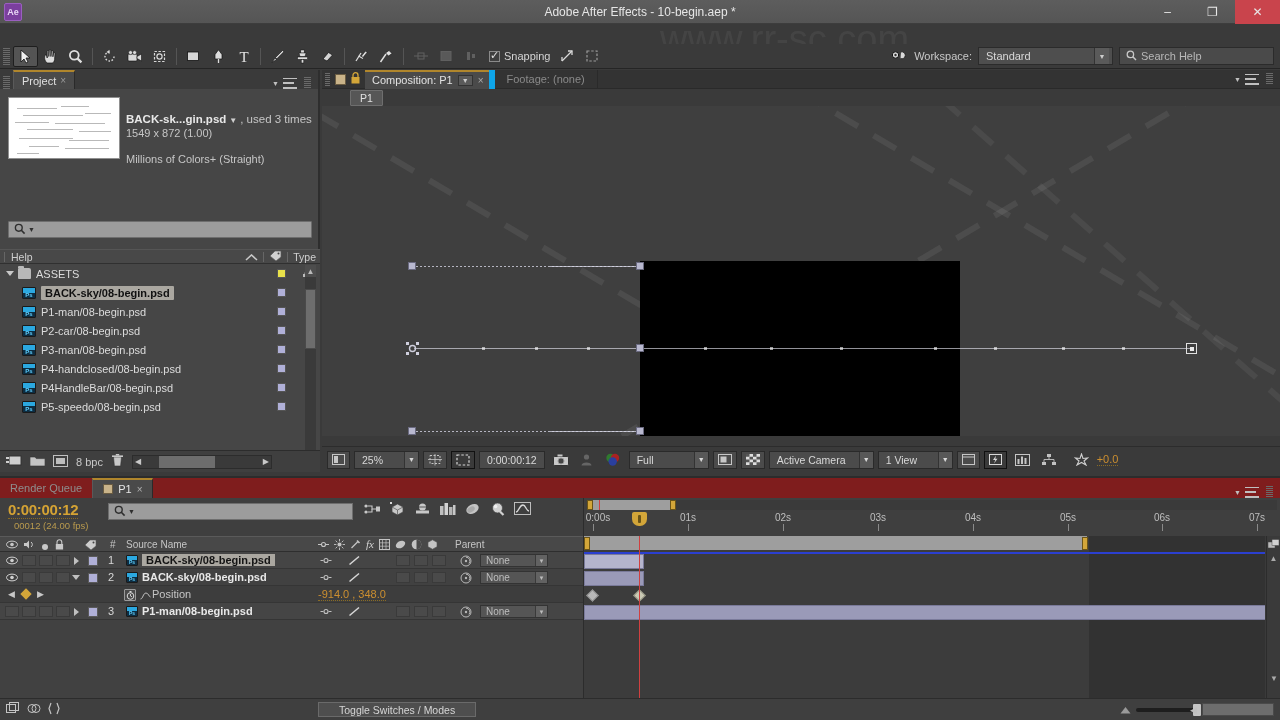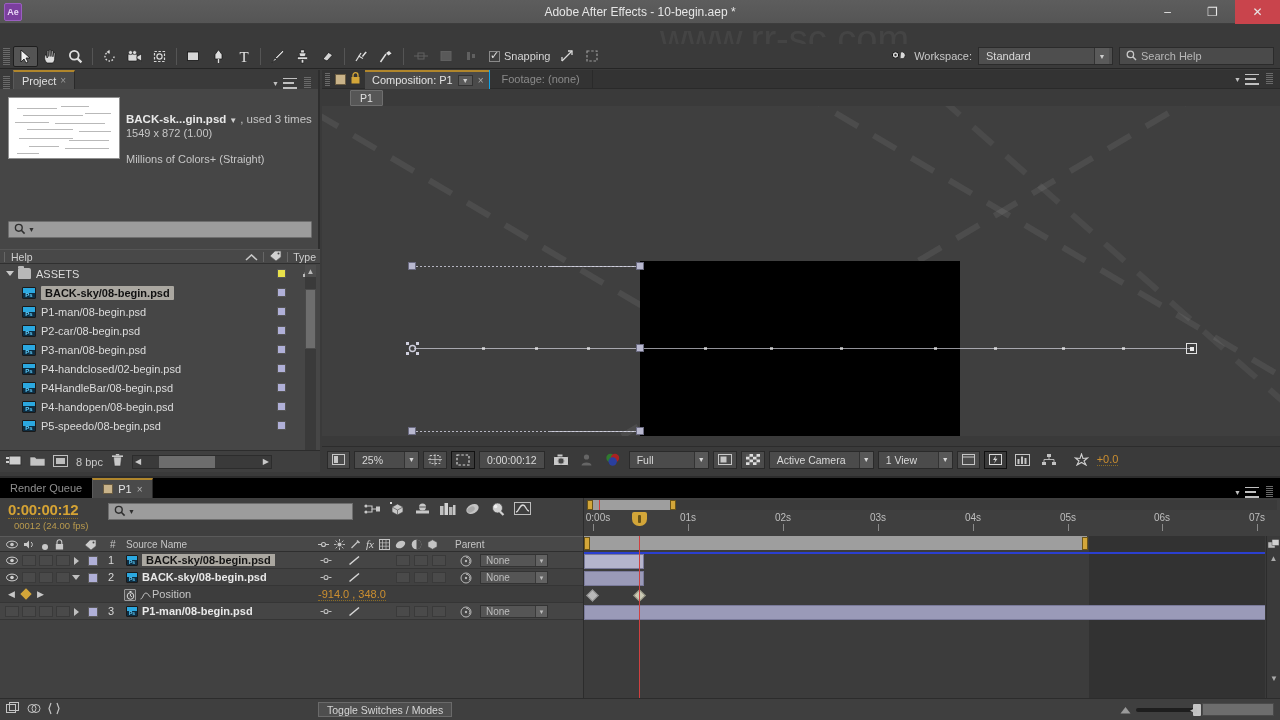--- a/index.html
+++ b/index.html
@@ -146,21 +146,21 @@
      background:#3a3a3a; }
   .comp-tabbar { height:19px; background:#333; display:flex; align-items:center;
      border-bottom:1px solid #2a2a2a; }
   .ct-grip { width:5px;height:13px;margin:0 3px;
      background:repeating-linear-gradient(#6a6a6a 0 1px,transparent 1px 2px); }
   .ct-sq { width:11px;height:11px;background:#c9b389;border:1px solid #6a5c42;margin-right:5px;}
   .comp-tab { height:19px; background:#4a4a4a; border-top:2px solid #b0862c;
      display:flex; align-items:center; gap:5px; padding:0 5px 0 7px;
      font-size:11px; color:#e2e2e2; }
   .comp-tab-inactive { font-size:11px; color:#8a8a8a; padding:0 12px;
-     border-left:1px solid #0ea5e9; height:19px; display:flex; align-items:center; }
+     border-left:6px solid #0ea5e9; height:19px; display:flex; align-items:center; }
   .subtab-row { height:17px; background:#3a3a3a; display:flex; align-items:center;
      padding-left:28px; }
   .subtab { background:#565656; border:1px solid #6e6e6e; color:#e0e0e0;
      font-size:10.5px; padding:1px 9px; border-radius:1px; }
   .canvas { position:absolute; left:0; top:36px; width:958px; height:330px;
      background:#3f3f3f; overflow:hidden; }
   .comp-black { position:absolute; background:#000; }
   .bbox-line { position:absolute; background:rgba(215,215,230,.75); }
   .bbox-dot { position:absolute; background:rgba(255,255,255,.6); }
   .handle { position:absolute; width:8px; height:8px; background:#b8b8cf;
@@ -182,21 +182,21 @@
   .cf-dd .ar { width:14px; height:16px; margin-left:auto; background:#585858;
      border-left:1px solid #333; display:flex; align-items:center;
      justify-content:center; font-size:7px; }
   .cf-time { height:18px; background:#4b4b4b; border:1px solid #2a2a2a;
      color:#d9d9d9; font-size:10.5px; padding:0 7px; display:flex;
      align-items:center; }
 
   
   #timeline { position:absolute; left:0; top:476px; width:1280px; height:244px;
      background:#3a3a3a; border-top:2px solid #2c2c2c; }
-  .tl-tabbar { height:20px; background:#000000; display:flex; align-items:flex-end; }
+  .tl-tabbar { height:20px; background:#7f1d1d; display:flex; align-items:flex-end; }
   .tl-tab { height:20px; display:flex; align-items:center; gap:5px;
      padding:0 10px; font-size:11px; color:#8e8e8e; }
   .tl-tab.active { background:#4a4a4a; color:#e6e6e6;
      border-top:2px solid #b0862c; border-left:1px solid #5a5a5a;
      border-right:1px solid #2a2a2a; }
   .tl-tab .sq { width:10px; height:10px; background:#c9b389; border:1px solid #6a5c42; }
   .tl-head { position:absolute; left:0; top:20px; width:583px; height:38px;
      background:#3f3f3f; }
   .tc-big { position:absolute; left:8px; top:3px; font-size:15px;
      color:#d5a334; font-weight:bold; border-bottom:1px dotted #8a6c25;
@@ -275,21 +275,21 @@
   .kf.cur { background:#c9c9b4; border-color:#8a8a7a; }
   .blueline { position:absolute; left:0; top:0; width:682px; height:2px;
      background:#2b3fd0; }
   .wa-shade { position:absolute; top:0; bottom:0; background:rgba(0,0,0,.16); }
   .tl-vscroll { position:absolute; right:0; top:58px; width:14px; height:162px;
      background:#3a3a3a; border-left:1px solid #2c2c2c; }
   .tl-foot { position:absolute; left:0; bottom:0; width:1280px; height:22px;
      background:#3f3f3f; border-top:1px solid #2c2c2c; display:flex;
      align-items:center; gap:7px; padding-left:6px; }
   .toggle-btn { position:absolute; left:318px; height:15px; background:#4e4e4e;
-     border:1px solid #6a6a6a; font-size:10.5px; color:#d5d5d5; padding:0 8px;
+     border:1px solid #6a6a6a; font-size:10.5px; color:#d5d5d5; padding:0 20px;
      display:flex; align-items:center; }
   .zoom-slider { position:absolute; left:1120px; display:flex; align-items:center;
      gap:5px; }
   .zs-track { width:62px; height:4px; background:#1e1e1e; border-radius:2px;
      position:relative; }
   .zs-knob { position:absolute; right:-3px; top:-4px; width:8px; height:12px;
      background:#c4c4c4; border-radius:1px; }
   .cursor-arrow { position:absolute; left:694px; top:484px; width:10px; height:15px;
      pointer-events:none; }
 </style>
@@ -593,33 +593,27 @@
           <span class="type-txt">F</span>
         </div>
         <div class="arow">
           <span class="ps-ico">Ps</span>
           <span class="aname">P3-man/08-begin.psd</span>
           <span class="lbl-sq"></span>
           <span class="type-txt">F</span>
         </div>
         <div class="arow">
           <span class="ps-ico">Ps</span>
-          <span class="aname">P4-handclosed/02-begin.psd</span>
+          <span class="aname">P4-handclosed/08-begin.psd</span>
           <span class="lbl-sq"></span>
           <span class="type-txt">F</span>
         </div>
         <div class="arow">
           <span class="ps-ico">Ps</span>
           <span class="aname">P4HandleBar/08-begin.psd</span>
-          <span class="lbl-sq"></span>
-          <span class="type-txt">F</span>
-        </div>
-        <div class="arow">
-          <span class="ps-ico">Ps</span>
-          <span class="aname">P4-handopen/08-begin.psd</span>
           <span class="lbl-sq"></span>
           <span class="type-txt">F</span>
         </div>
         <div class="arow">
           <span class="ps-ico">Ps</span>
           <span class="aname">P5-speedo/08-begin.psd</span>
           <span class="lbl-sq"></span>
           <span class="type-txt">F</span>
         </div>
       </div>

